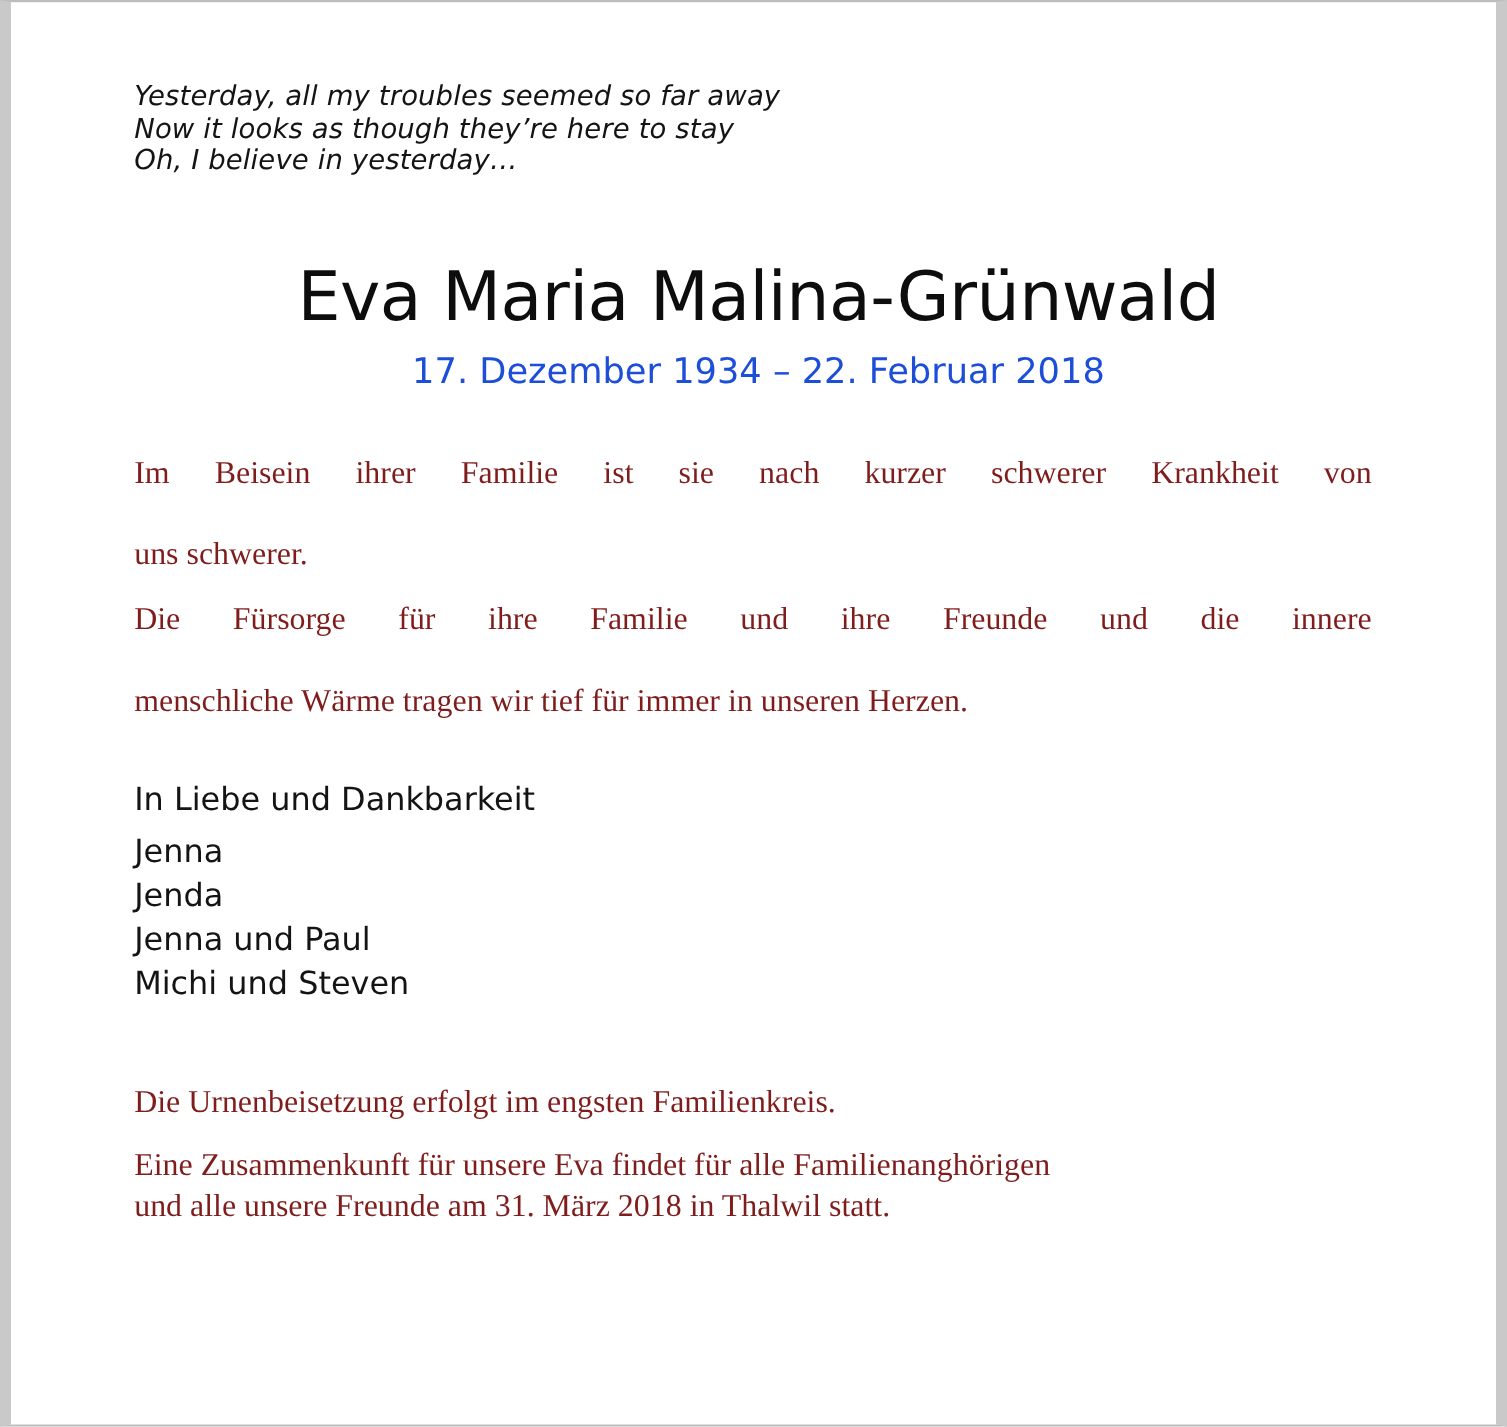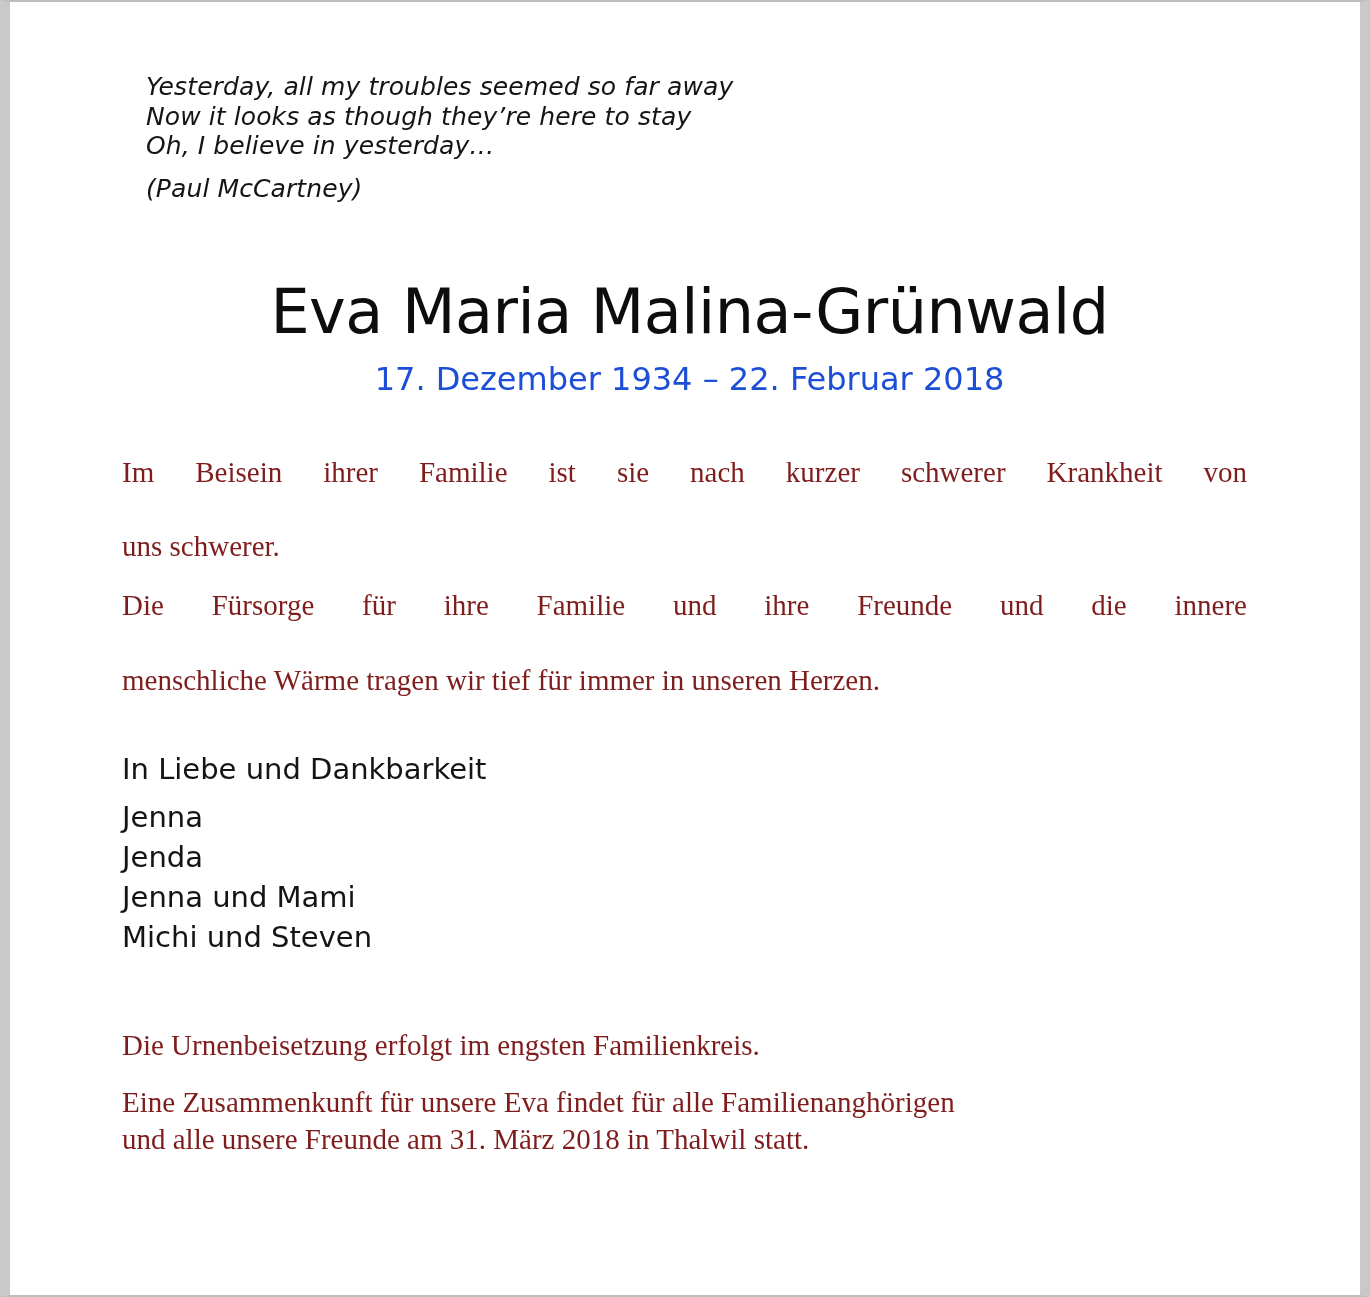--- a/index.html
+++ b/index.html
@@ -32,21 +32,20 @@
     top: 0;
     bottom: 0;
   }
   .quote {
     margin-top: 70px;
     font-style: italic;
     font-size: 25px;
     line-height: 1.18;
     color: #141414;
     letter-spacing: 0.1px;
-    margin-left: 24px;
   }
   .quote div { white-space: nowrap; }
   .quote .attrib { margin-top: 13px; }
 
   .intro {
     margin-top: 72px;
     font-size: 29px;
     line-height: 1.28;
     text-align: justify;
     text-justify: inter-word;
@@ -120,21 +119,20 @@
 </head>
 <body>
 
 <div class="page">
   <div class="inner">
 
     <div class="quote">
       <div>Yesterday, all my troubles seemed so far away</div>
       <div>Now it looks as though they’re here to stay</div>
       <div>Oh, I believe in yesterday…</div>
-      <div class="attrib">(Paul McCartney)</div>
     </div>
 
     <div class="intro">
     </div>
 
     <div class="name">Eva Maria Malina-Grünwald</div>
     <div class="dates">17. Dezember 1934 – 22. Februar 2018</div>
 
     <div class="body-block">
       <div class="para">
@@ -145,21 +143,21 @@
         <span class="just">Die Fürsorge für ihre Familie und ihre Freunde und die innere</span>
         <span class="last">menschliche Wärme tragen wir tief für immer in unseren Herzen.</span>
       </div>
     </div>
 
     <div class="closing">
       <div>In Liebe und Dankbarkeit</div>
       <div class="gap"></div>
       <div>Jenna</div>
       <div>Jenda</div>
-      <div>Jenna und Mami</div>
+      <div>Jenna und Paul</div>
       <div>Michi und Steven</div>
     </div>
 
     <div class="final">
       <div class="para">Die Urnenbeisetzung erfolgt im engsten Familienkreis.</div>
       <div class="para">
         <span class="last">Eine Zusammenkunft für unsere Eva findet für alle Familienanghörigen</span>
         <span class="last">und alle unsere Freunde am 31. März 2018 in Thalwil statt.</span>
 
       </div>

